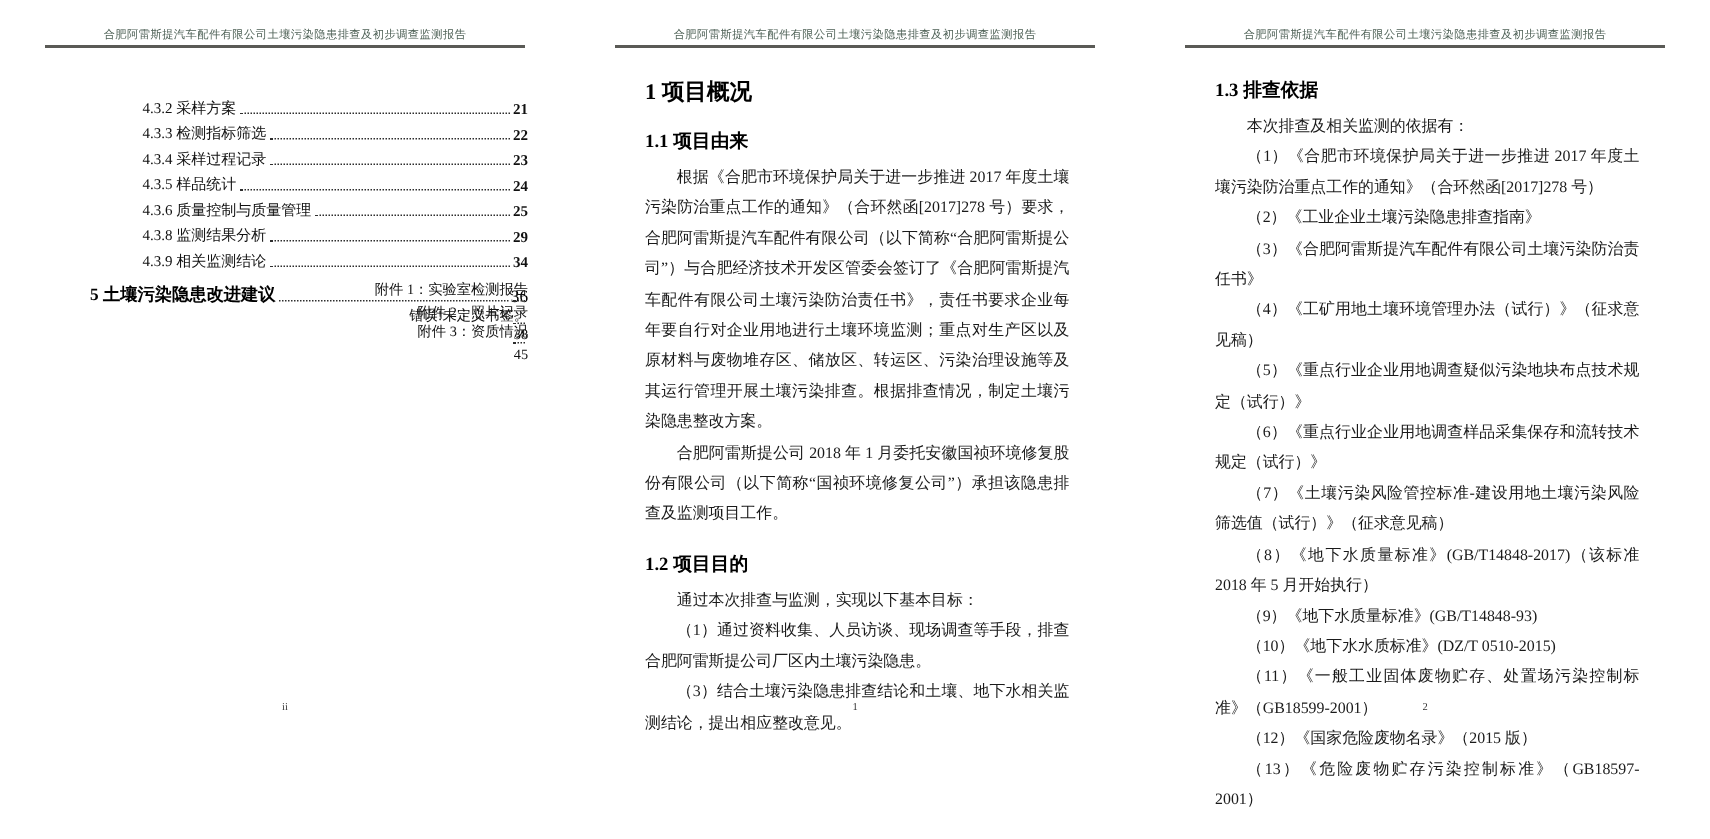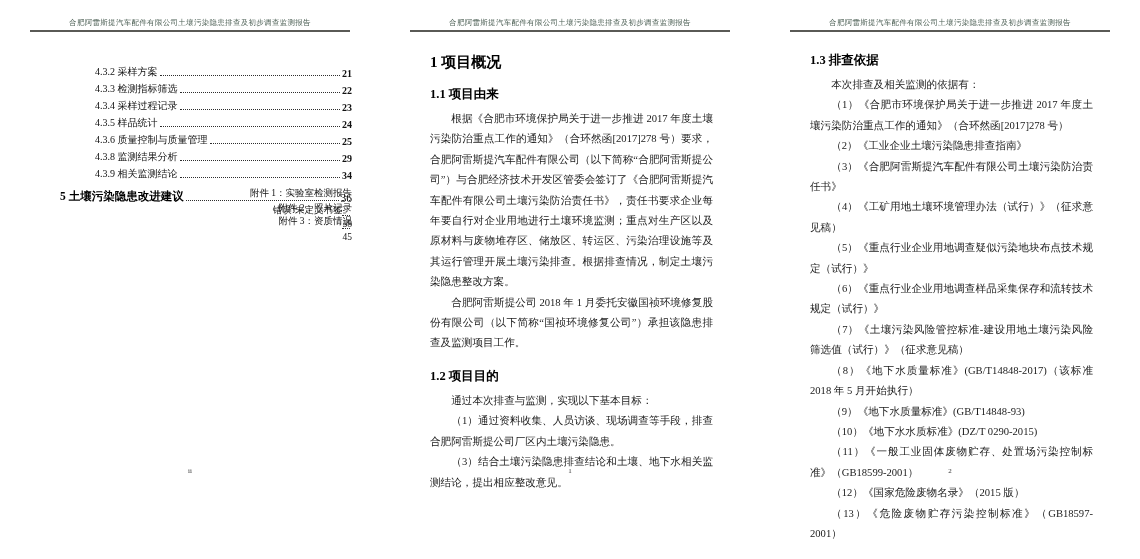--- a/index.html
+++ b/index.html
@@ -153,21 +153,21 @@
       <p class="para">本次排查及相关监测的依据有：</p>
       <p class="para">（1）《合肥市环境保护局关于进一步推进 2017 年度土壤污染防治重点工作的通知》（合环然函[2017]278 号）</p>
       <p class="para">（2）《工业企业土壤污染隐患排查指南》</p>
       <p class="para">（3）《合肥阿雷斯提汽车配件有限公司土壤污染防治责任书》</p>
       <p class="para">（4）《工矿用地土壤环境管理办法（试行）》（征求意见稿）</p>
       <p class="para">（5）《重点行业企业用地调查疑似污染地块布点技术规定（试行）》</p>
       <p class="para">（6）《重点行业企业用地调查样品采集保存和流转技术规定（试行）》</p>
       <p class="para">（7）《土壤污染风险管控标准-建设用地土壤污染风险筛选值（试行）》（征求意见稿）</p>
       <p class="para">（8）《地下水质量标准》(GB/T14848-2017)（该标准 2018 年 5 月开始执行）</p>
       <p class="para">（9）《地下水质量标准》(GB/T14848-93)</p>
-      <p class="para">（10）《地下水水质标准》(DZ/T 0290-2015)</p>
+      <p class="para">（10）《地下水水质标准》(DZ/T 0510-2015)</p>
       <p class="para">（11）《一般工业固体废物贮存、处置场污染控制标准》（GB18599-2001）</p>
       <p class="para">（12）《国家危险废物名录》（2015 版）</p>
       <p class="para">（13）《危险废物贮存污染控制标准》（GB18597-2001）</p>
     </div>
     <div class="page-number">2</div>
   </div>
 
 </div>
 
 </body></html>

